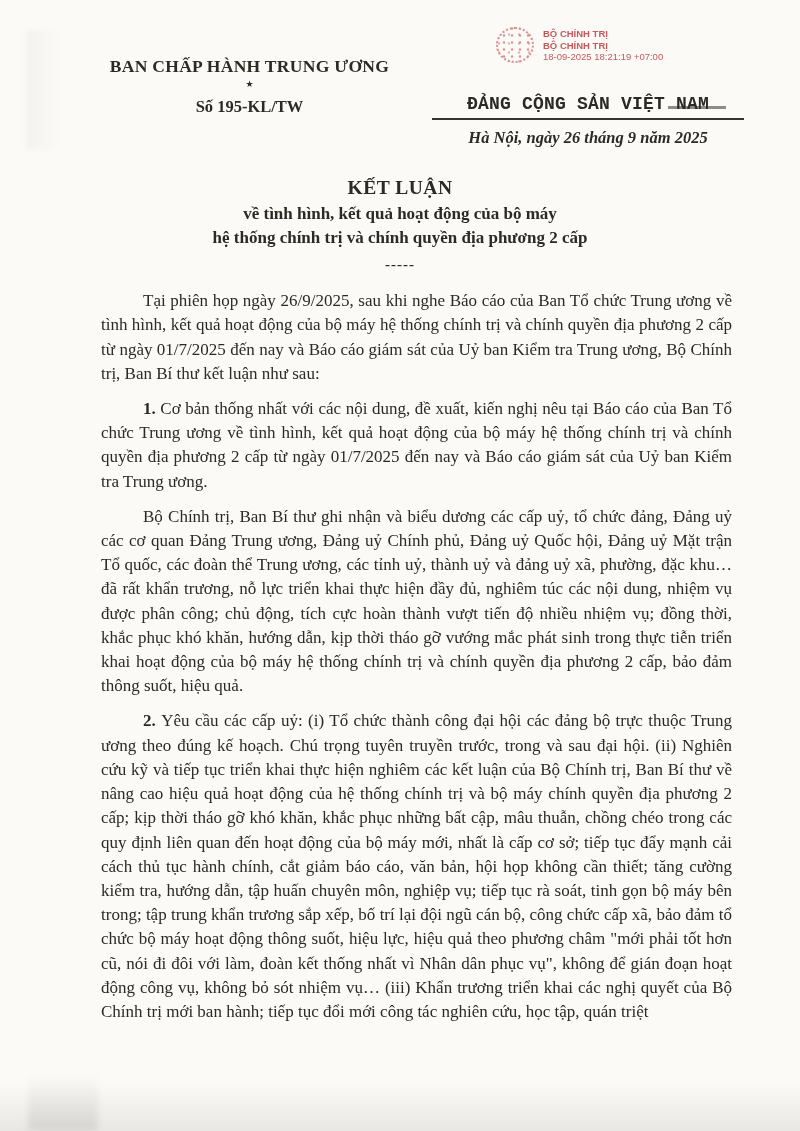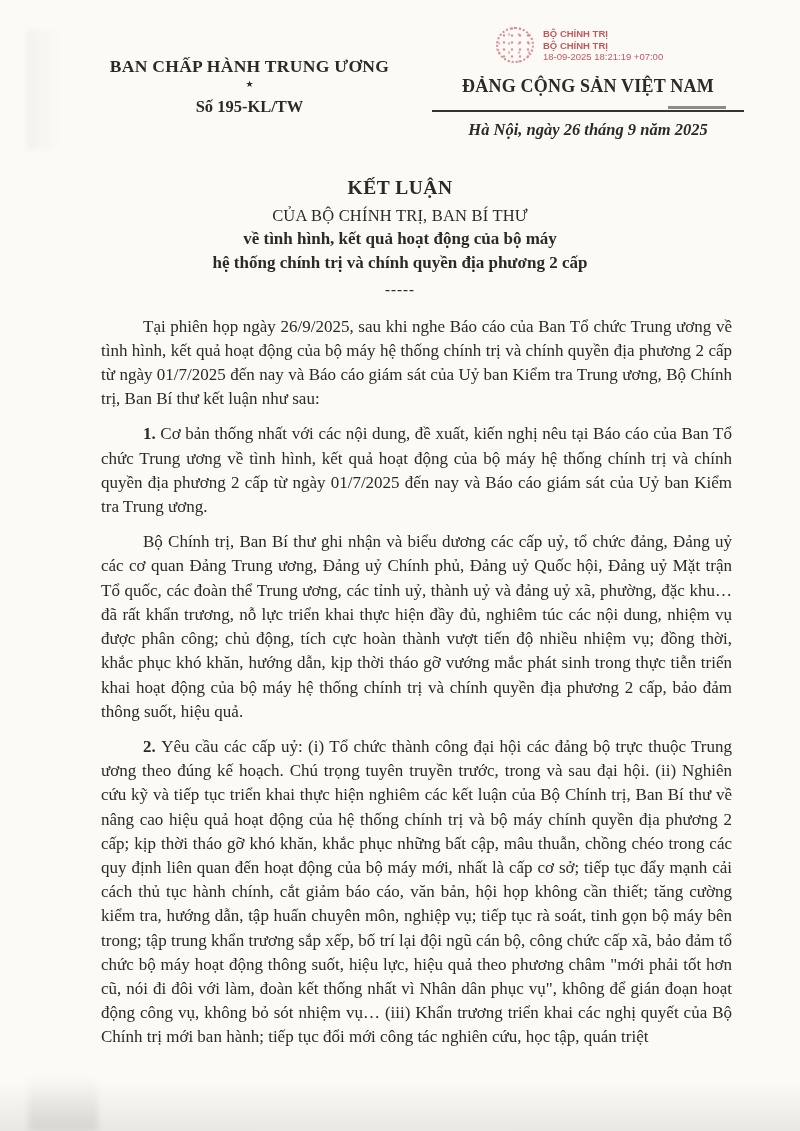--- a/index.html
+++ b/index.html
@@ -104,23 +104,24 @@
     font-weight: bold;
     padding-top: 4px;
     white-space: nowrap;
   }
   .stamp-text .ts { font-weight: normal; }
   .party-name {
     font-weight: bold;
     font-size: 18px;
     letter-spacing: 0.2px;
     white-space: nowrap;
-    padding-bottom: 13px;
+    padding-bottom: 4px;
     border-bottom: 2px solid #35342f;
-    margin-top: 4px;
+    margin-top: 22px;
+    font-family: Liberation Mono, monospace;
   }
   .party-smudge {
     position: absolute;
     right: 18px; top: 82px;
     width: 58px; height: 3px;
     background: rgba(50,50,45,0.55);
     filter: blur(0.4px);
   }
   .place-date {
     font-style: italic;
@@ -178,21 +179,20 @@
       </div>
       <div class="party-name">ĐẢNG CỘNG SẢN VIỆT NAM</div>
       <div class="party-smudge"></div>
       <div class="place-date">Hà Nội, ngày 26 tháng 9 năm 2025</div>
     </div>
 
   </div>
 
   <div class="title-block">
     <div class="title-main">KẾT LUẬN</div>
-    <div class="title-sub">CỦA BỘ CHÍNH TRỊ, BAN BÍ THƯ</div>
     <div class="title-bold">về tình hình, kết quả hoạt động của bộ máy</div>
     <div class="title-bold">hệ thống chính trị và chính quyền địa phương 2 cấp</div>
     <div class="title-sep">-----</div>
   </div>
 
   <div class="body-text">
     <p>
       <b class="num"></b><span>Tại phiên họp ngày 26/9/2025, sau khi nghe Báo cáo của Ban Tổ chức Trung ương về tình hình, kết quả hoạt động của bộ máy hệ thống chính trị và chính quyền địa phương 2 cấp từ ngày 01/7/2025 đến nay và Báo cáo giám sát của Uỷ ban Kiểm tra Trung ương, Bộ Chính trị, Ban Bí thư kết luận như sau:</span>
     </p>
     <p>

